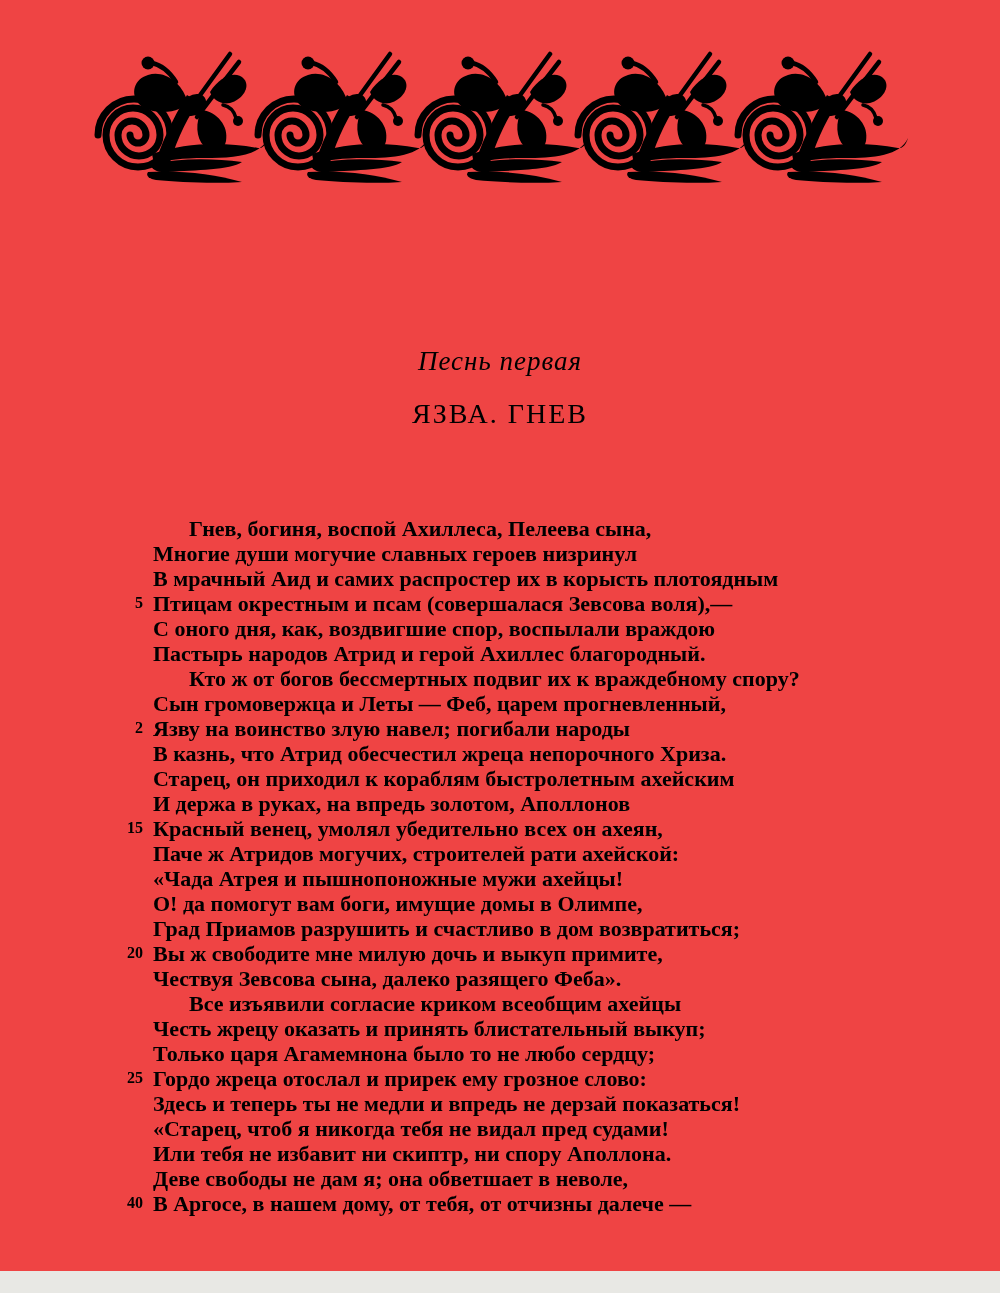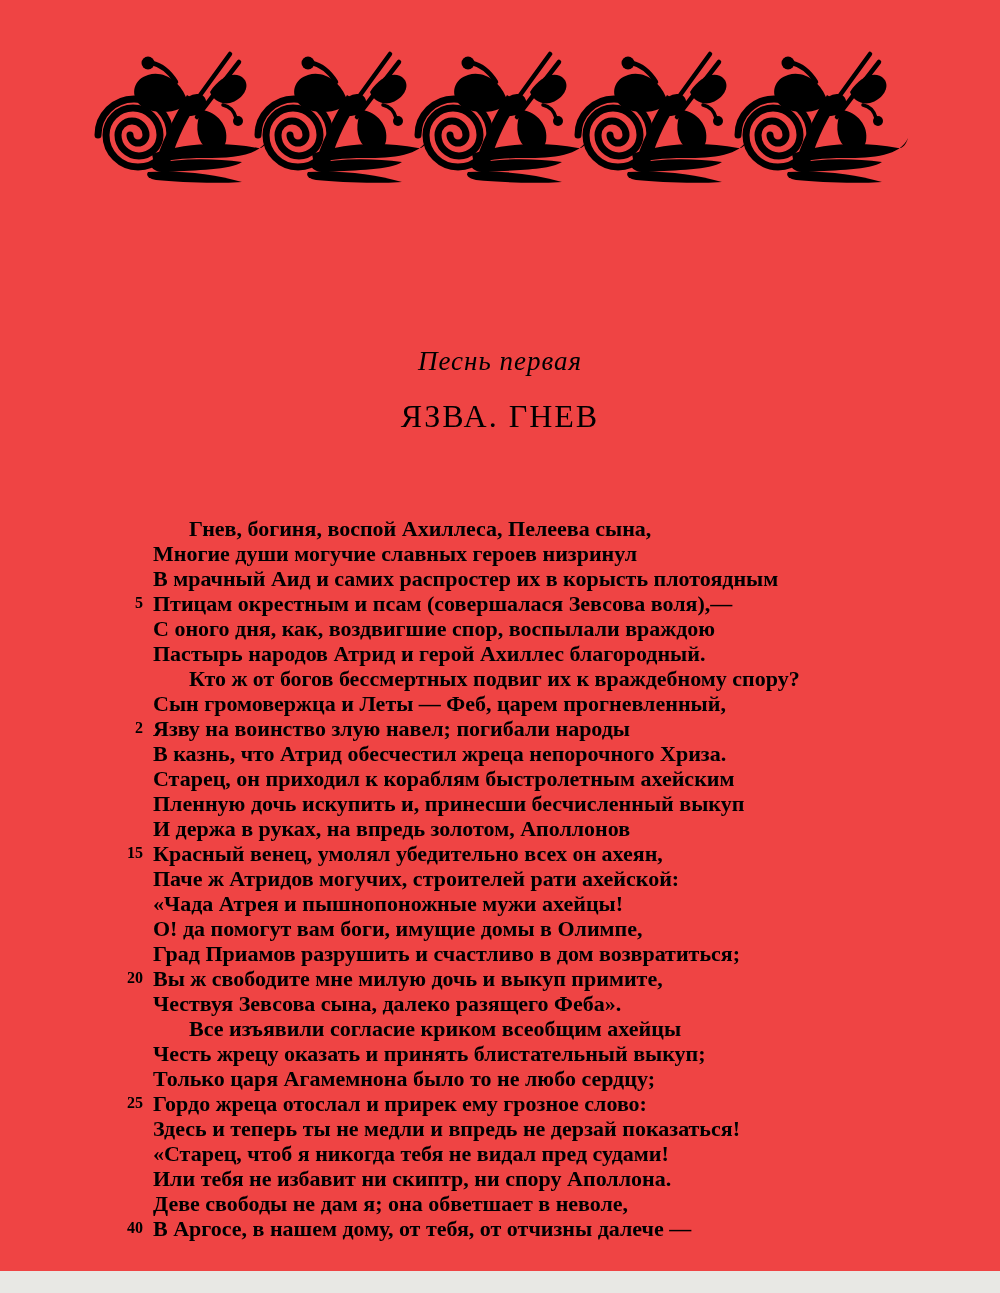--- a/index.html
+++ b/index.html
@@ -34,21 +34,21 @@
     font-size: 27px;
     letter-spacing: 1px;
     white-space: nowrap;
   }
   .chapter-title {
     position: absolute;
     top: 398px;
     left: 0;
     width: 100%;
     text-align: center;
-    font-size: 32px;
+    font-size: 28px;
     letter-spacing: 2px;
     white-space: nowrap;
   }
   .poem {
     position: absolute;
     left: 153px;
     top: 516px;
     font-size: 22px;
     font-weight: bold;
     line-height: 25px;
@@ -122,21 +122,20 @@
     <div class="line"><span class="lnum"></span><span class="ltext">Многие души могучие славных героев низринул</span></div>
     <div class="line"><span class="lnum"></span><span class="ltext">В мрачный Аид и самих распростер их в корысть плотоядным</span></div>
     <div class="line"><span class="lnum">5</span><span class="ltext">Птицам окрестным и псам (совершалася Зевсова воля),—</span></div>
     <div class="line"><span class="lnum"></span><span class="ltext">С оного дня, как, воздвигшие спор, воспылали враждою</span></div>
     <div class="line"><span class="lnum"></span><span class="ltext">Пастырь народов Атрид и герой Ахиллес благородный.</span></div>
     <div class="line indent"><span class="lnum"></span><span class="ltext">Кто ж от богов бессмертных подвиг их к враждебному спору?</span></div>
     <div class="line"><span class="lnum"></span><span class="ltext">Сын громовержца и Леты — Феб, царем прогневленный,</span></div>
     <div class="line"><span class="lnum">2</span><span class="ltext">Язву на воинство злую навел; погибали народы</span></div>
     <div class="line"><span class="lnum"></span><span class="ltext">В казнь, что Атрид обесчестил жреца непорочного Хриза.</span></div>
     <div class="line"><span class="lnum"></span><span class="ltext">Старец, он приходил к кораблям быстролетным ахейским</span></div>
-    <div class="line"><span class="lnum"></span><span class="ltext">Пленную дочь искупить и, принесши бесчисленный выкуп</span></div>
     <div class="line"><span class="lnum"></span><span class="ltext">И держа в руках, на впредь золотом, Аполлонов</span></div>
     <div class="line"><span class="lnum">15</span><span class="ltext">Красный венец, умолял убедительно всех он ахеян,</span></div>
     <div class="line"><span class="lnum"></span><span class="ltext">Паче ж Атридов могучих, строителей рати ахейской:</span></div>
     <div class="line"><span class="lnum"></span><span class="ltext">«Чада Атрея и пышнопоножные мужи ахейцы!</span></div>
     <div class="line"><span class="lnum"></span><span class="ltext">О! да помогут вам боги, имущие домы в Олимпе,</span></div>
     <div class="line"><span class="lnum"></span><span class="ltext">Град Приамов разрушить и счастливо в дом возвратиться;</span></div>
     <div class="line"><span class="lnum">20</span><span class="ltext">Вы ж свободите мне милую дочь и выкуп примите,</span></div>
     <div class="line"><span class="lnum"></span><span class="ltext">Чествуя Зевсова сына, далеко разящего Феба».</span></div>
     <div class="line indent"><span class="lnum"></span><span class="ltext">Все изъявили согласие криком всеобщим ахейцы</span></div>
     <div class="line"><span class="lnum"></span><span class="ltext">Честь жрецу оказать и принять блистательный выкуп;</span></div>

